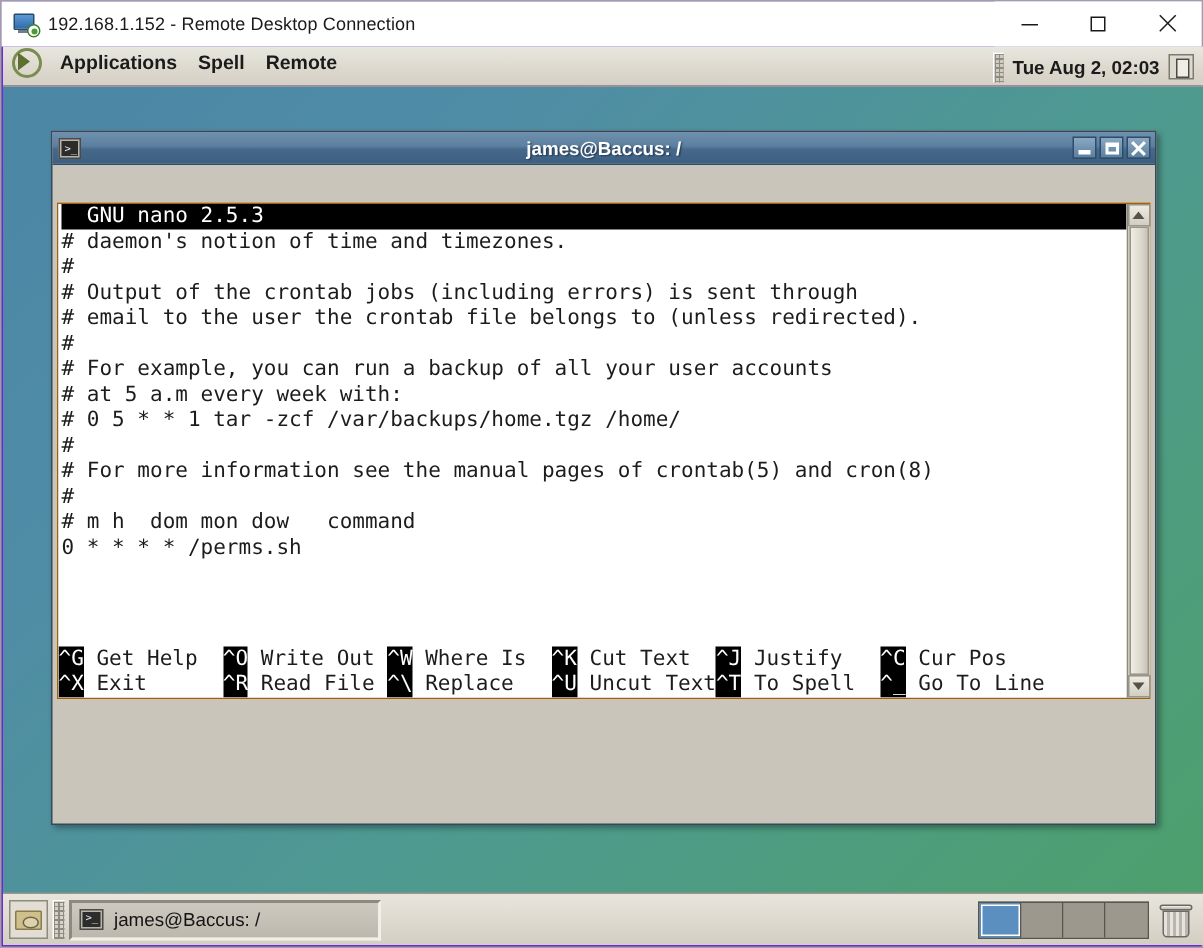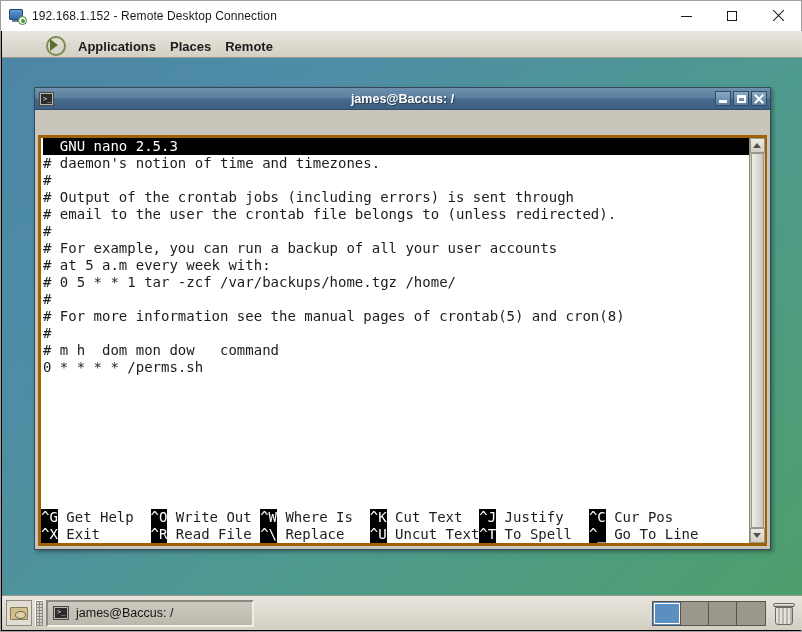--- a/index.html
+++ b/index.html
@@ -6,21 +6,21 @@
   html, body {
     width: 802px; height: 632px;
     overflow: hidden;
     font-family: "Liberation Sans", sans-serif;
     background: #ffffff;
   }
 
   
   #rdc-window {
     position: absolute; inset: 0;
-    background: #000000;
+    background: #6d28d9;
     border: 1px solid #a0a0a0;
   }
 
   
   #rdc-titlebar {
     position: absolute; top: 0; left: 0; width: 800px; height: 30px;
     background: #ffffff;
     display: flex; align-items: center;
   }
   #rdc-app-icon {
@@ -67,21 +67,21 @@
   .close-gl::before { transform: rotate(45deg); }
   .close-gl::after  { transform: rotate(-45deg); }
 
   
   #gnome-panel {
     position: absolute; top: 30px; left: 1px; width: 800px; height: 27px;
     background: linear-gradient(180deg,#e8e8e0 0%,#dedad0 50%,#d4d0c4 100%);
     border-bottom: 1px solid #9a968c;
     display: flex; align-items: center;
   }
-  #gnome-menu-left { display: flex; align-items: flex-end; height: 100%; padding-left: 38px; }
+  #gnome-menu-left { display: flex; align-items: flex-start; height: 100%; }
   #gnome-logo {
     width: 22px; height: 22px; margin-left: 5px; margin-right: 4px;
     position: relative; flex: 0 0 auto;
   }
   #gnome-logo .ring {
     position: absolute; inset: 1px; border: 2px solid #7a8c4e;
     border-radius: 50%;
   }
   #gnome-logo .foot {
     position: absolute; left: 5px; top: 4px;
@@ -190,23 +190,23 @@
     display: flex; align-items: center; padding-left: 6px;
   }
   #term-menubar .mi {
     font-size: 12.5px; color: #141414; padding: 2px 8px; white-space: nowrap;
   }
   #term-menubar .mi u { text-decoration: underline; }
 
   
   #term-body {
     position: absolute; left: 3px; top: 47px;
-    width: 729px; height: 411px;
+    width: 729px; height: 331px;
     background: #ffffff;
-    border: 3px solid #a16207;
+    border: 1px solid #a16207;
     display: flex;
   }
   #term-screen {
     flex: 1 1 auto; position: relative; overflow: hidden;
     background: #ffffff;
     font-family: "DejaVu Sans Mono", "Liberation Mono", monospace;
     font-size: 14px; line-height: 17px;
     color: #1c1c1c;
     padding-left: 2px;
   }
@@ -367,22 +367,27 @@
     </div>
   </div>
 
   <div id="gnome-panel">
     <div id="gnome-menu-left">
       <div id="gnome-logo">
         <div class="ring"></div>
           <div class="foot"></div>
       </div>
       <div class="panel-menu">Applications</div>
-      <div class="panel-menu">Places</div>
+      <div class="panel-menu">Spell</div>
       <div class="panel-menu">Remote</div>
+    </div>
+    <div id="gnome-right">
+      <div id="panel-grip"></div>
+      <div id="panel-clock">Tue Aug  2, 02:03</div>
+      <div id="panel-tray-icon"></div>
     </div>
   </div>
 
   <div id="desktop">
 
     <div id="term-window">
 
       <div id="term-titlebar">
         <div id="term-icon">
           <span class="caret">&gt;_</span>

